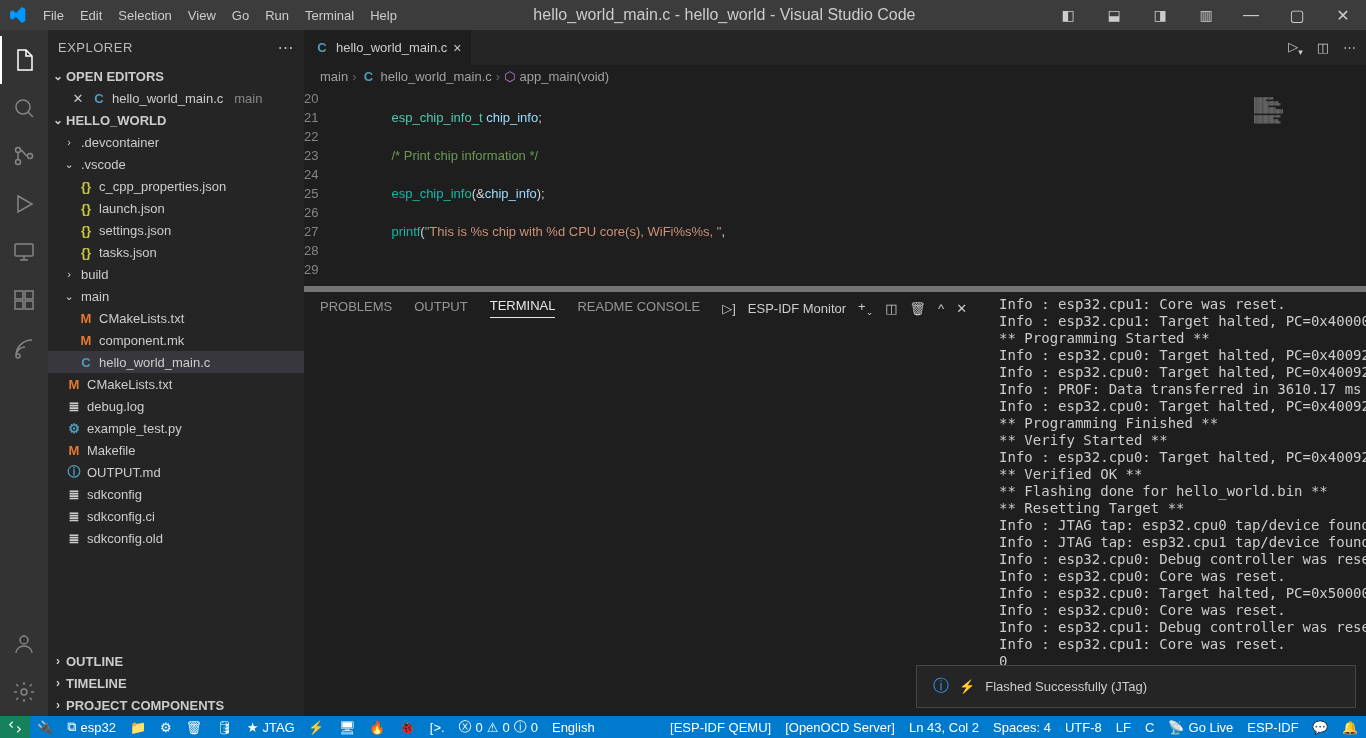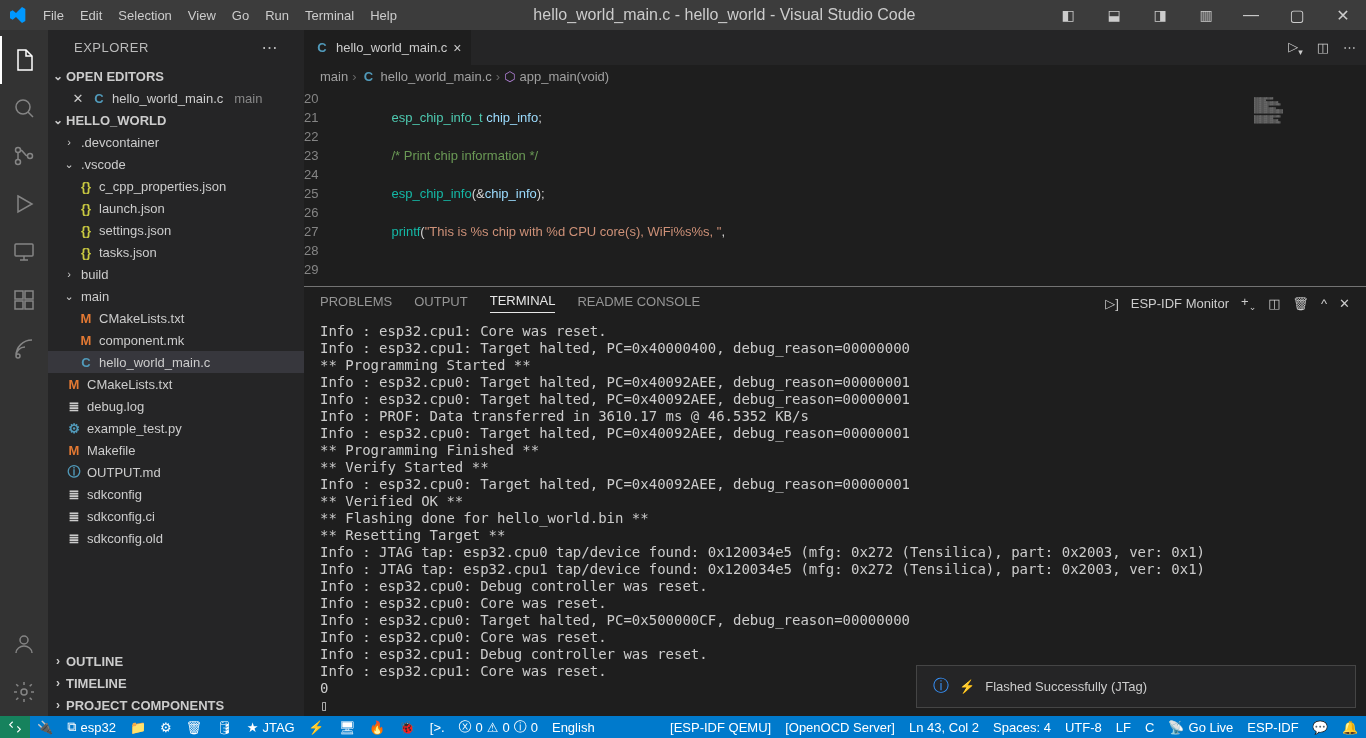--- a/index.html
+++ b/index.html
@@ -11,21 +11,21 @@
 .title-center{flex:1;text-align:center;color:#ccc;font-size:16px}
 .title-right{display:flex;gap:0}
 .tr-icon{width:46px;height:30px;display:flex;align-items:center;justify-content:center;font-size:16px;color:#ccc}
 .grid-icon{font-size:14px;letter-spacing:-2px}
 .main{flex:1;display:flex;overflow:hidden}
 .activity{width:48px;background:#333;display:flex;flex-direction:column;align-items:center;padding-top:6px}
 .activity .ab{width:48px;height:48px;display:flex;align-items:center;justify-content:center;color:#858585;cursor:pointer}
 .activity .ab.active{color:#fff;border-left:2px solid #fff}
 .activity .spacer{flex:1}
 .sidebar{width:256px;background:#252526;display:flex;flex-direction:column;overflow:hidden}
-.sb-header{height:35px;display:flex;align-items:center;padding:0 26px;font-size:11px;color:#bbb;letter-spacing:.5px}
+.sb-header{height:35px;display:flex;align-items:center;padding:0 10px;font-size:11px;color:#bbb;letter-spacing:.5px}
 .sb-header .dots{margin-left:auto;font-size:16px}
 .sb-root{flex:1;overflow:auto}
 .sb-section{padding:2px 4px 2px 2px;font-size:11px;font-weight:700;color:#ccc;display:flex;align-items:center;height:22px}
 .sb-section .chev{width:16px;text-align:center;font-size:12px}
 .tree-row{height:22px;display:flex;align-items:center;cursor:pointer;gap:5px}
 .tree-row.active{background:#37373d}
 .tree-row .chev{width:14px;text-align:center;font-size:11px;color:#ccc}
 .file-icon{width:16px;display:flex;align-items:center;justify-content:center;font-size:13px;font-weight:700}
 .ic-json{color:#cbcb41}
 .ic-c{color:#519aba}
@@ -48,21 +48,21 @@
 .code{flex:1;padding-top:2px;padding-left:18px;white-space:pre;color:#d4d4d4}
 .code div{height:19px}
 .minimap{position:absolute;right:0;top:0;width:120px;height:100%;background:#1e1e1e}
 .mm-box{margin:6px 4px;padding:4px;font-family:Consolas,monospace;font-size:2px;line-height:2px;color:#666}
 .c-comment{color:#6a9955}
 .c-type{color:#4ec9b0}
 .c-var{color:#9cdcfe}
 .c-func{color:#14b8a6}
 .c-str{color:#ce9178}
 .c-const{color:#569cd6}
-.panel{height:430px;display:flex;flex-direction:column;background:#1e1e1e;border-top:1px solid #737373}
+.panel{height:430px;display:flex;flex-direction:row;background:#1e1e1e;border-top:6px solid #737373}
 .panel-tabs{height:32px;display:flex;align-items:center;padding:0 16px;gap:22px;font-size:11px;color:#969696}
 .panel-tab{cursor:pointer;padding-bottom:4px}
 .panel-tab.active{color:#e7e7e7;border-bottom:1px solid #e7e7e7}
 .panel-right{margin-left:auto;display:flex;align-items:center;gap:12px;font-size:13px;color:#ccc}
 .terminal{flex:1;padding:4px 16px;font-family:Consolas,monospace;font-size:14px;line-height:17px;color:#ccc;overflow:hidden;white-space:pre}
 .notification{position:absolute;right:10px;bottom:8px;background:#252526;border:1px solid #454545;border-left:1px solid #454545;padding:10px 16px;display:flex;align-items:center;gap:10px;width:440px}
 .notification .nicon{color:#3794ff;font-size:16px}
 .notification .bolt{color:#d7ba7d}
 .statusbar{height:22px;background:#007acc;display:flex;align-items:center;font-size:12px;color:#fff}
 .sb-seg{padding:0 7px;height:22px;display:flex;align-items:center;gap:4px;cursor:pointer}

